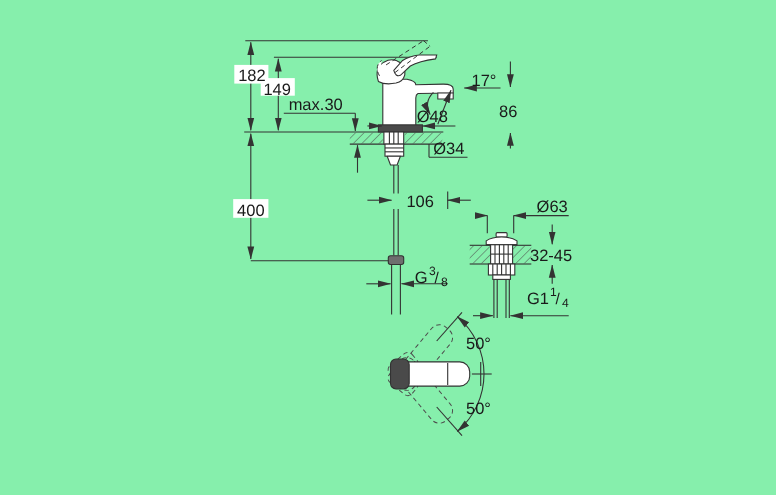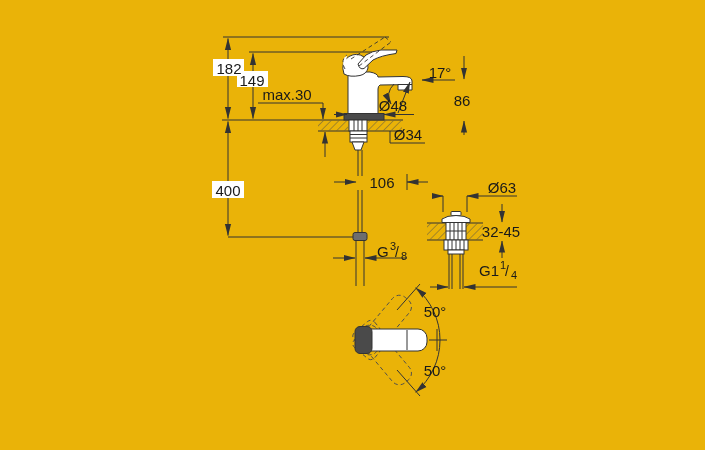--- a/index.html
+++ b/index.html
@@ -1,20 +1,20 @@
 <!DOCTYPE html>
 <html><head>
 <meta charset="utf-8">
 <style>
   html, body { margin: 0; padding: 0; background: #ffffff; }
   .canvas {
     position: relative;
     width: 705px;
     height: 450px;
-    background: #eab308;
+    background: #86efac;
     overflow: hidden;
     font-family: "Liberation Sans", sans-serif;
   }
   svg text {
     font-family: "Liberation Sans", sans-serif;
   }
 </style>
 </head>
 <body>
 

